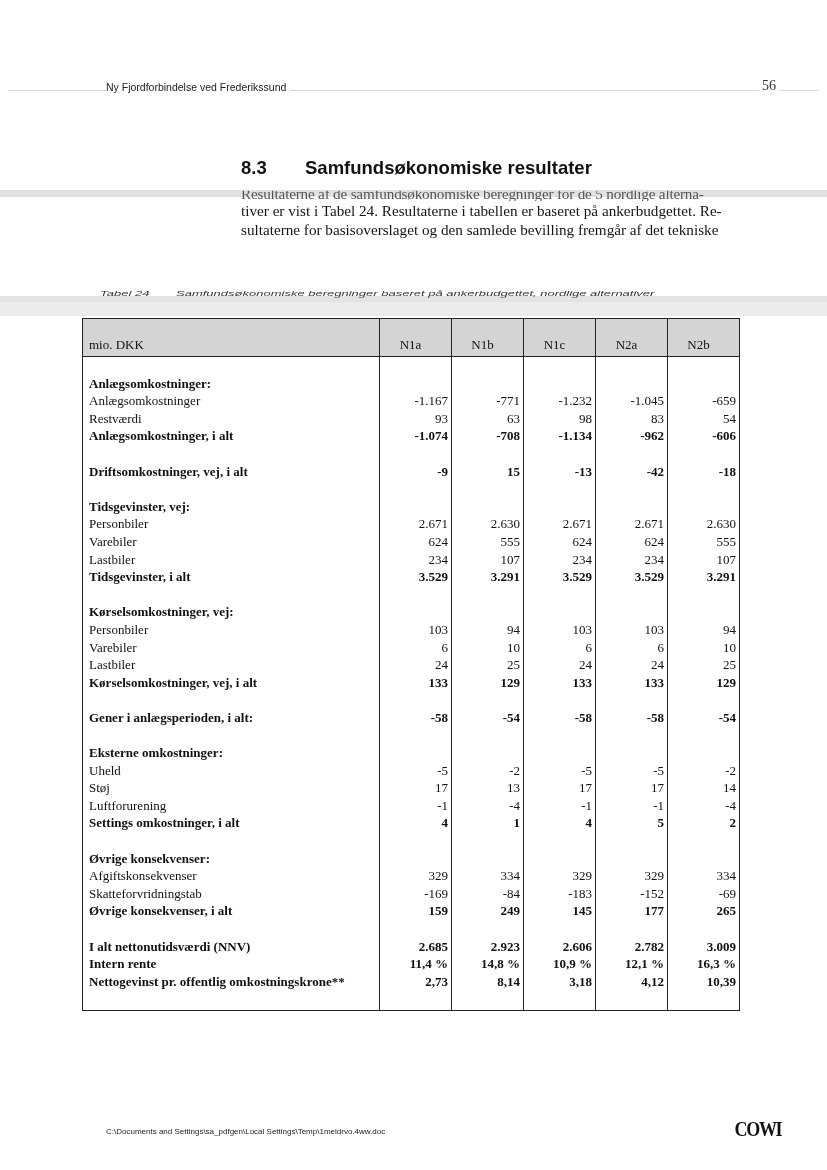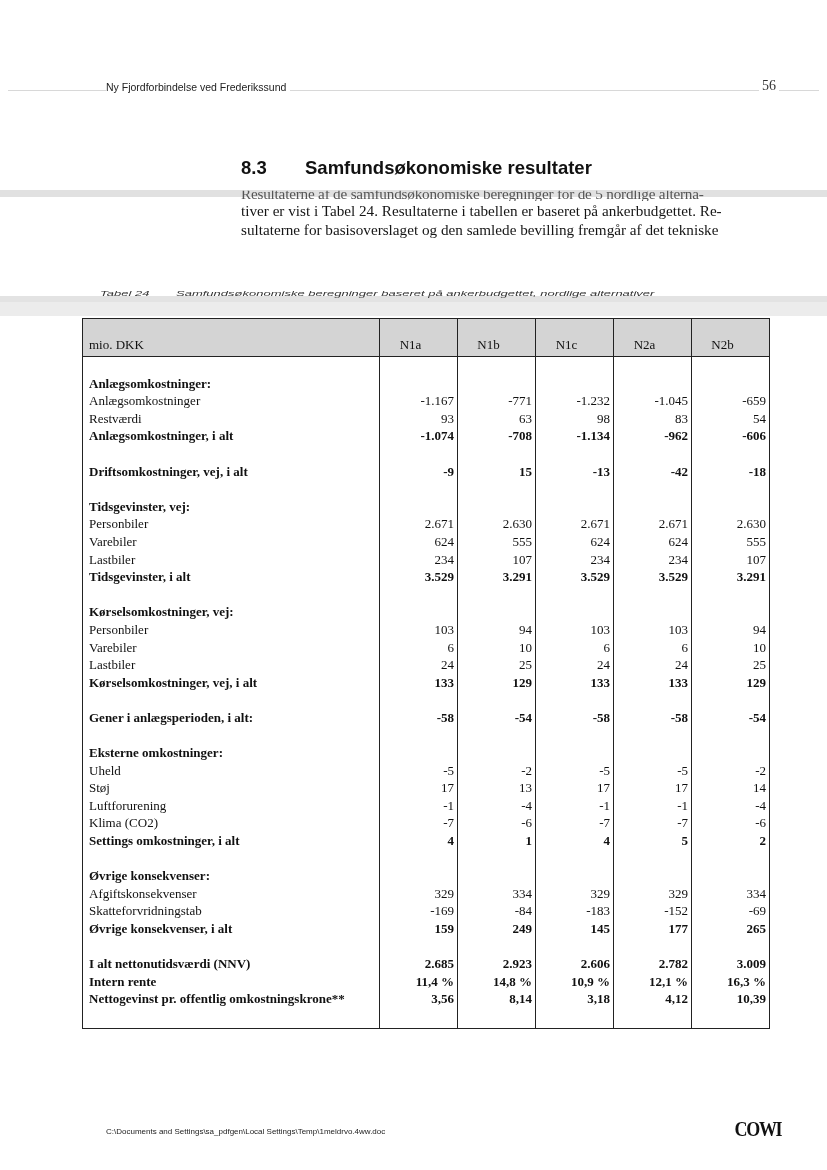--- a/index.html
+++ b/index.html
@@ -30,21 +30,21 @@
     font-style: italic; font-size: 13px; color: #333; transform: scaleY(0.6); transform-origin: top left; white-space: nowrap; }
   .caption .label { display: inline-block; width: 76px; }
 
   table.results { position: absolute; left: 82px; top: 318px; border-collapse: collapse;
     font-family: "Liberation Serif", serif; font-size: 13px; color: #111; }
   table.results th, table.results td { padding: 0; }
   table.results .c0 { width: 290px; text-align: left; padding-left: 6px; border-right: 1.5px solid #222; border-left: 1.5px solid #222; }
   table.results .cn { width: 61px; text-align: right; padding-right: 3px; border-right: 1.5px solid #222; }
   table.results thead th { background: #d4d4d4; height: 34px; vertical-align: bottom; font-weight: normal;
     border-top: 1.5px solid #222; border-bottom: 1.5px solid #222; padding-bottom: 3px; }
-  table.results thead th.cn { text-align: center; padding-right: 16px; margin-top: 40px; }
+  table.results thead th.cn { text-align: center; padding-right: 10px; margin-top: 40px; }
   table.results tbody td { height: 17.6px; line-height: 17.6px; white-space: nowrap; }
   table.results tbody tr.spacer td { height: 17.6px; }
   table.results tbody tr.bold td { font-weight: bold; }
   table.results tbody tr.last td { border-bottom: 1.5px solid #222; height: 20px; }
 
   .footer-path { position: absolute; left: 106px; top: 1127px; font-family: "Liberation Sans", sans-serif;
     font-size: 8px; color: #222; text-align: right; }
   .footer-logo { position: absolute; left: 732px; top: 1118px; font-family: "Liberation Serif", serif;
     font-weight: bold; font-size: 20px; letter-spacing: -1.5px; color: #111; transform: scaleX(0.9); }
 </style>
@@ -289,28 +289,20 @@
         <td class="cn">14</td>
       </tr>
       <tr>
         <td class="c0">Luftforurening</td>
         <td class="cn">-1</td>
         <td class="cn">-4</td>
         <td class="cn">-1</td>
         <td class="cn">-1</td>
         <td class="cn">-4</td>
       </tr>
-      <tr>
-        <td class="c0">Klima (CO2)</td>
-        <td class="cn">-7</td>
-        <td class="cn">-6</td>
-        <td class="cn">-7</td>
-        <td class="cn">-7</td>
-        <td class="cn">-6</td>
-      </tr>
       <tr class="bold">
         <td class="c0">Settings omkostninger, i alt</td>
         <td class="cn">4</td>
         <td class="cn">1</td>
         <td class="cn">4</td>
         <td class="cn">5</td>
         <td class="cn">2</td>
       </tr>
       <tr class="spacer">
         <td class="c0"></td>
@@ -371,21 +363,21 @@
       <tr class="bold">
         <td class="c0">Intern rente</td>
         <td class="cn">11,4 %</td>
         <td class="cn">14,8 %</td>
         <td class="cn">10,9 %</td>
         <td class="cn">12,1 %</td>
         <td class="cn">16,3 %</td>
       </tr>
       <tr class="bold">
         <td class="c0">Nettogevinst pr. offentlig omkostningskrone**</td>
-        <td class="cn">3,56</td>
+        <td class="cn">2,73</td>
         <td class="cn">8,14</td>
         <td class="cn">3,18</td>
         <td class="cn">4,12</td>
         <td class="cn">10,39</td>
       </tr>
       <tr class="last">
         <td class="c0"></td>
         <td class="cn"></td>
         <td class="cn"></td>
         <td class="cn"></td>

